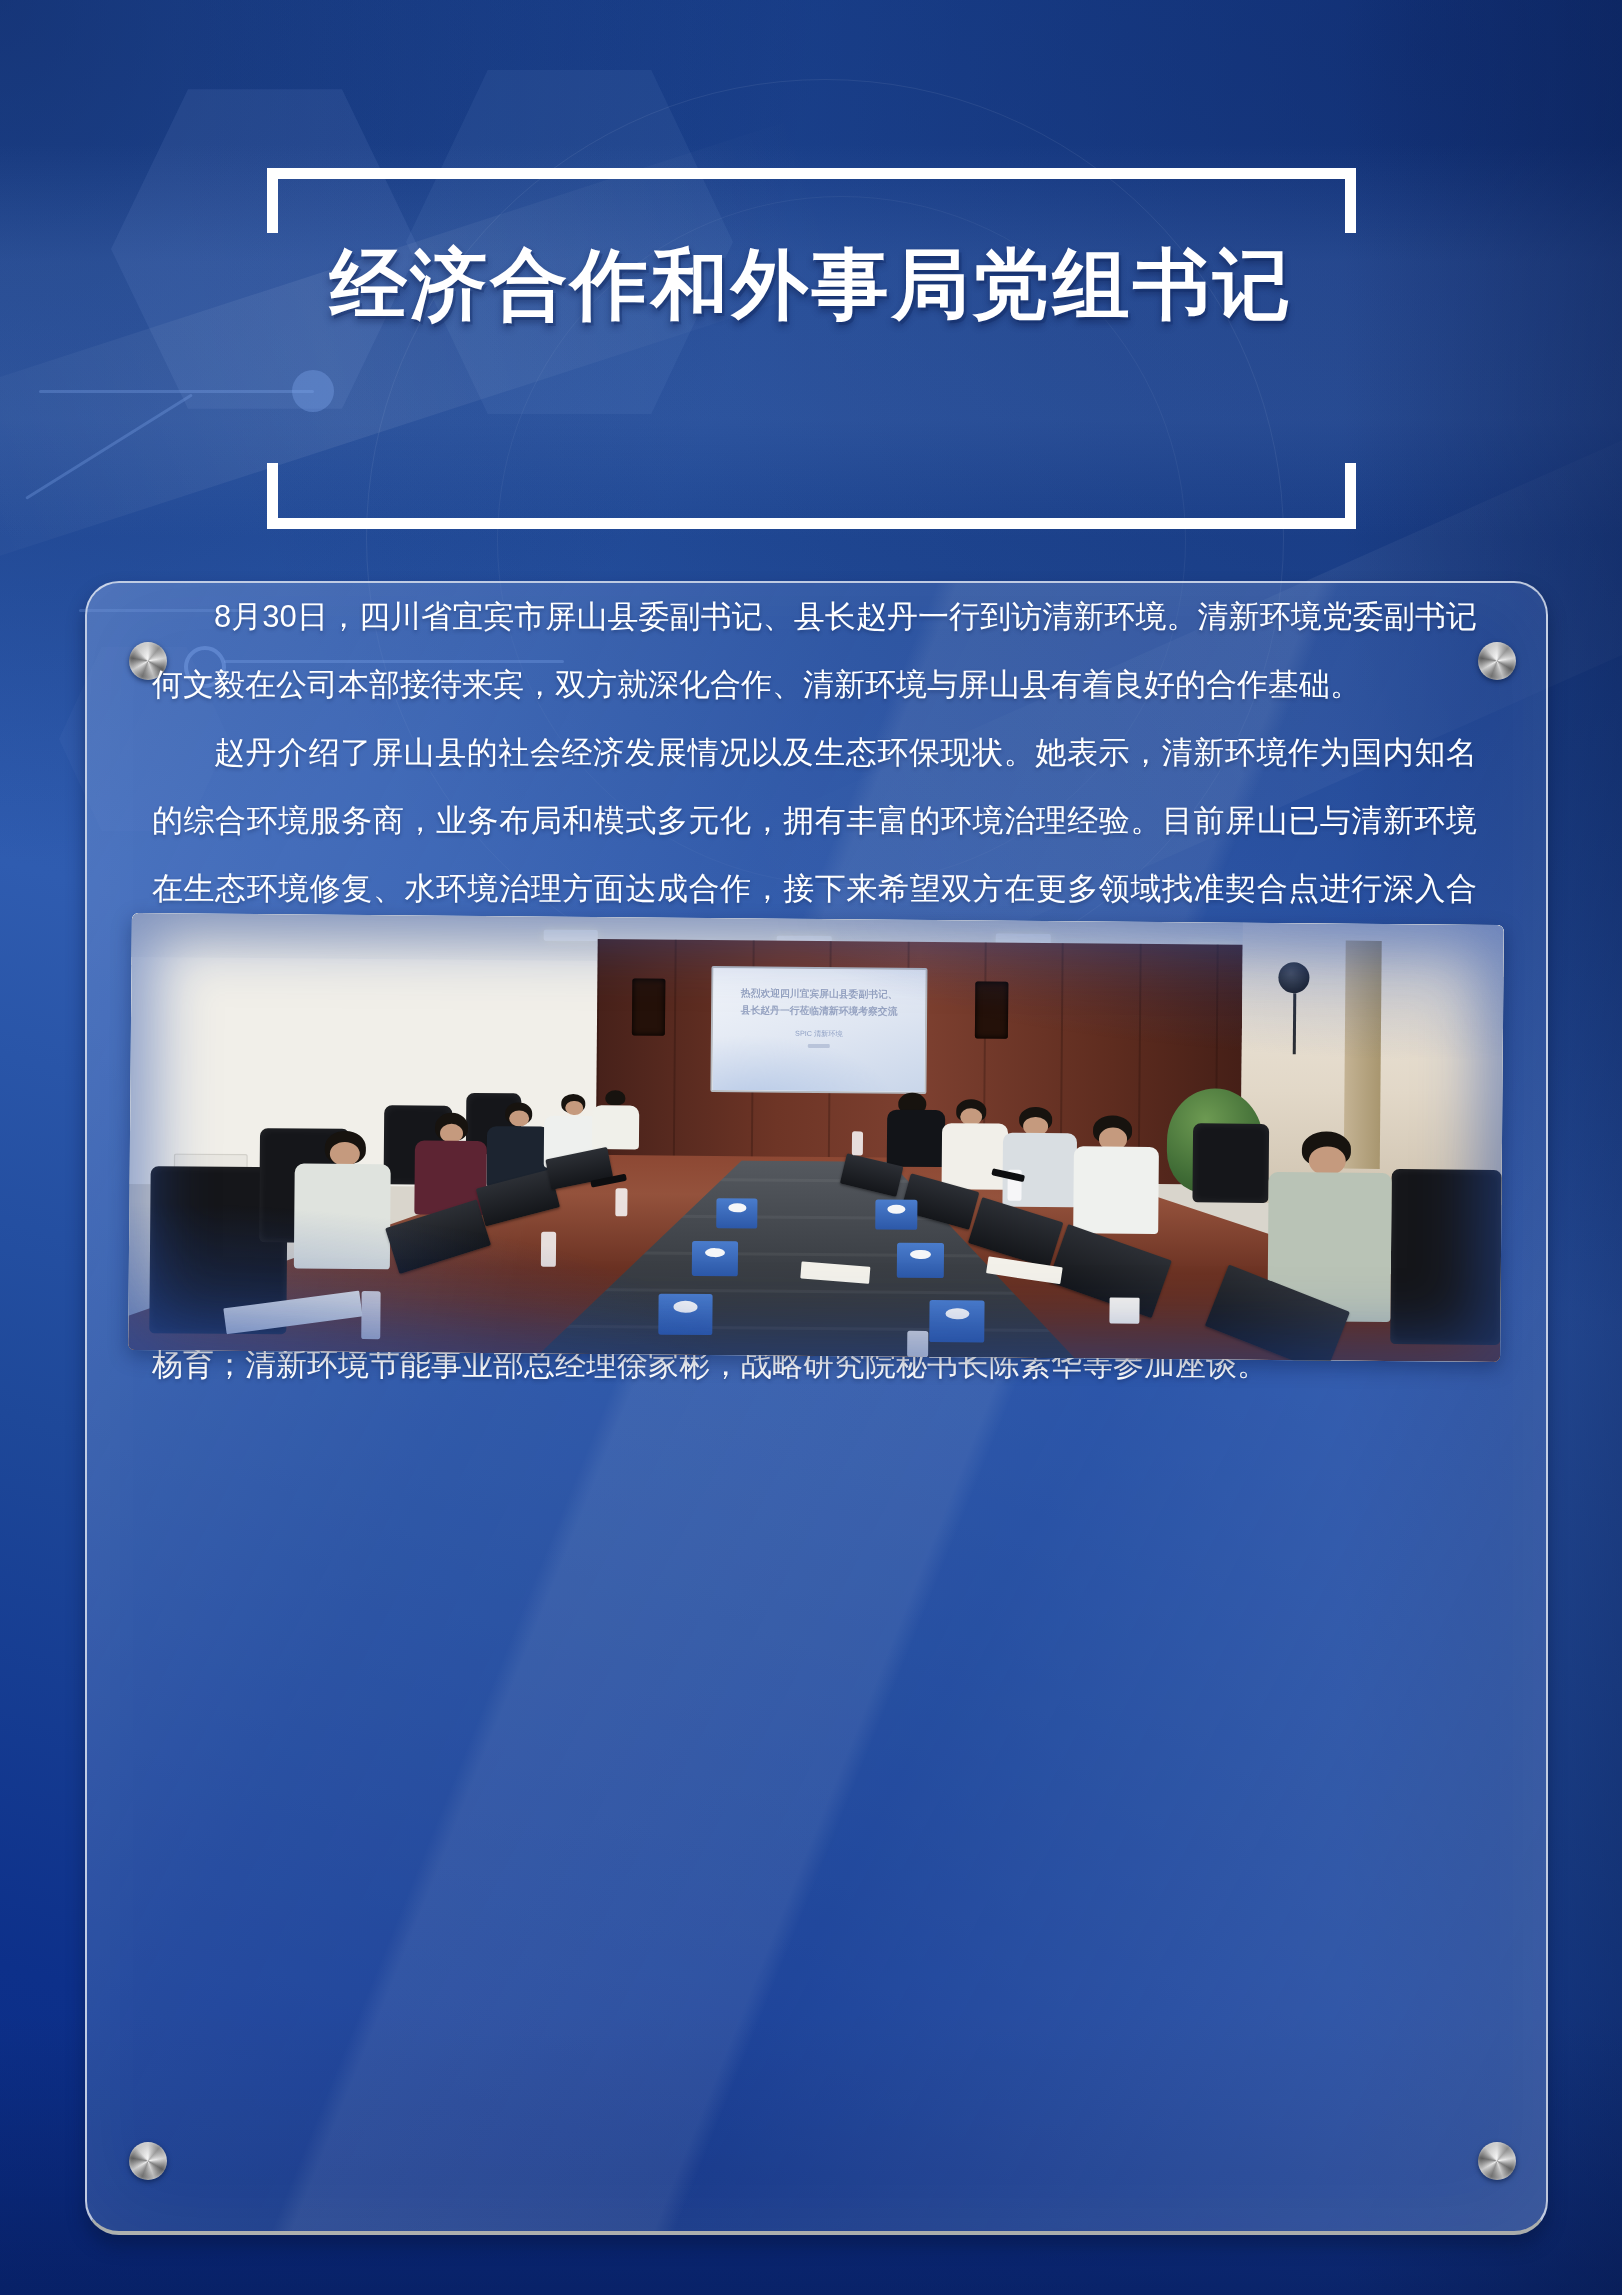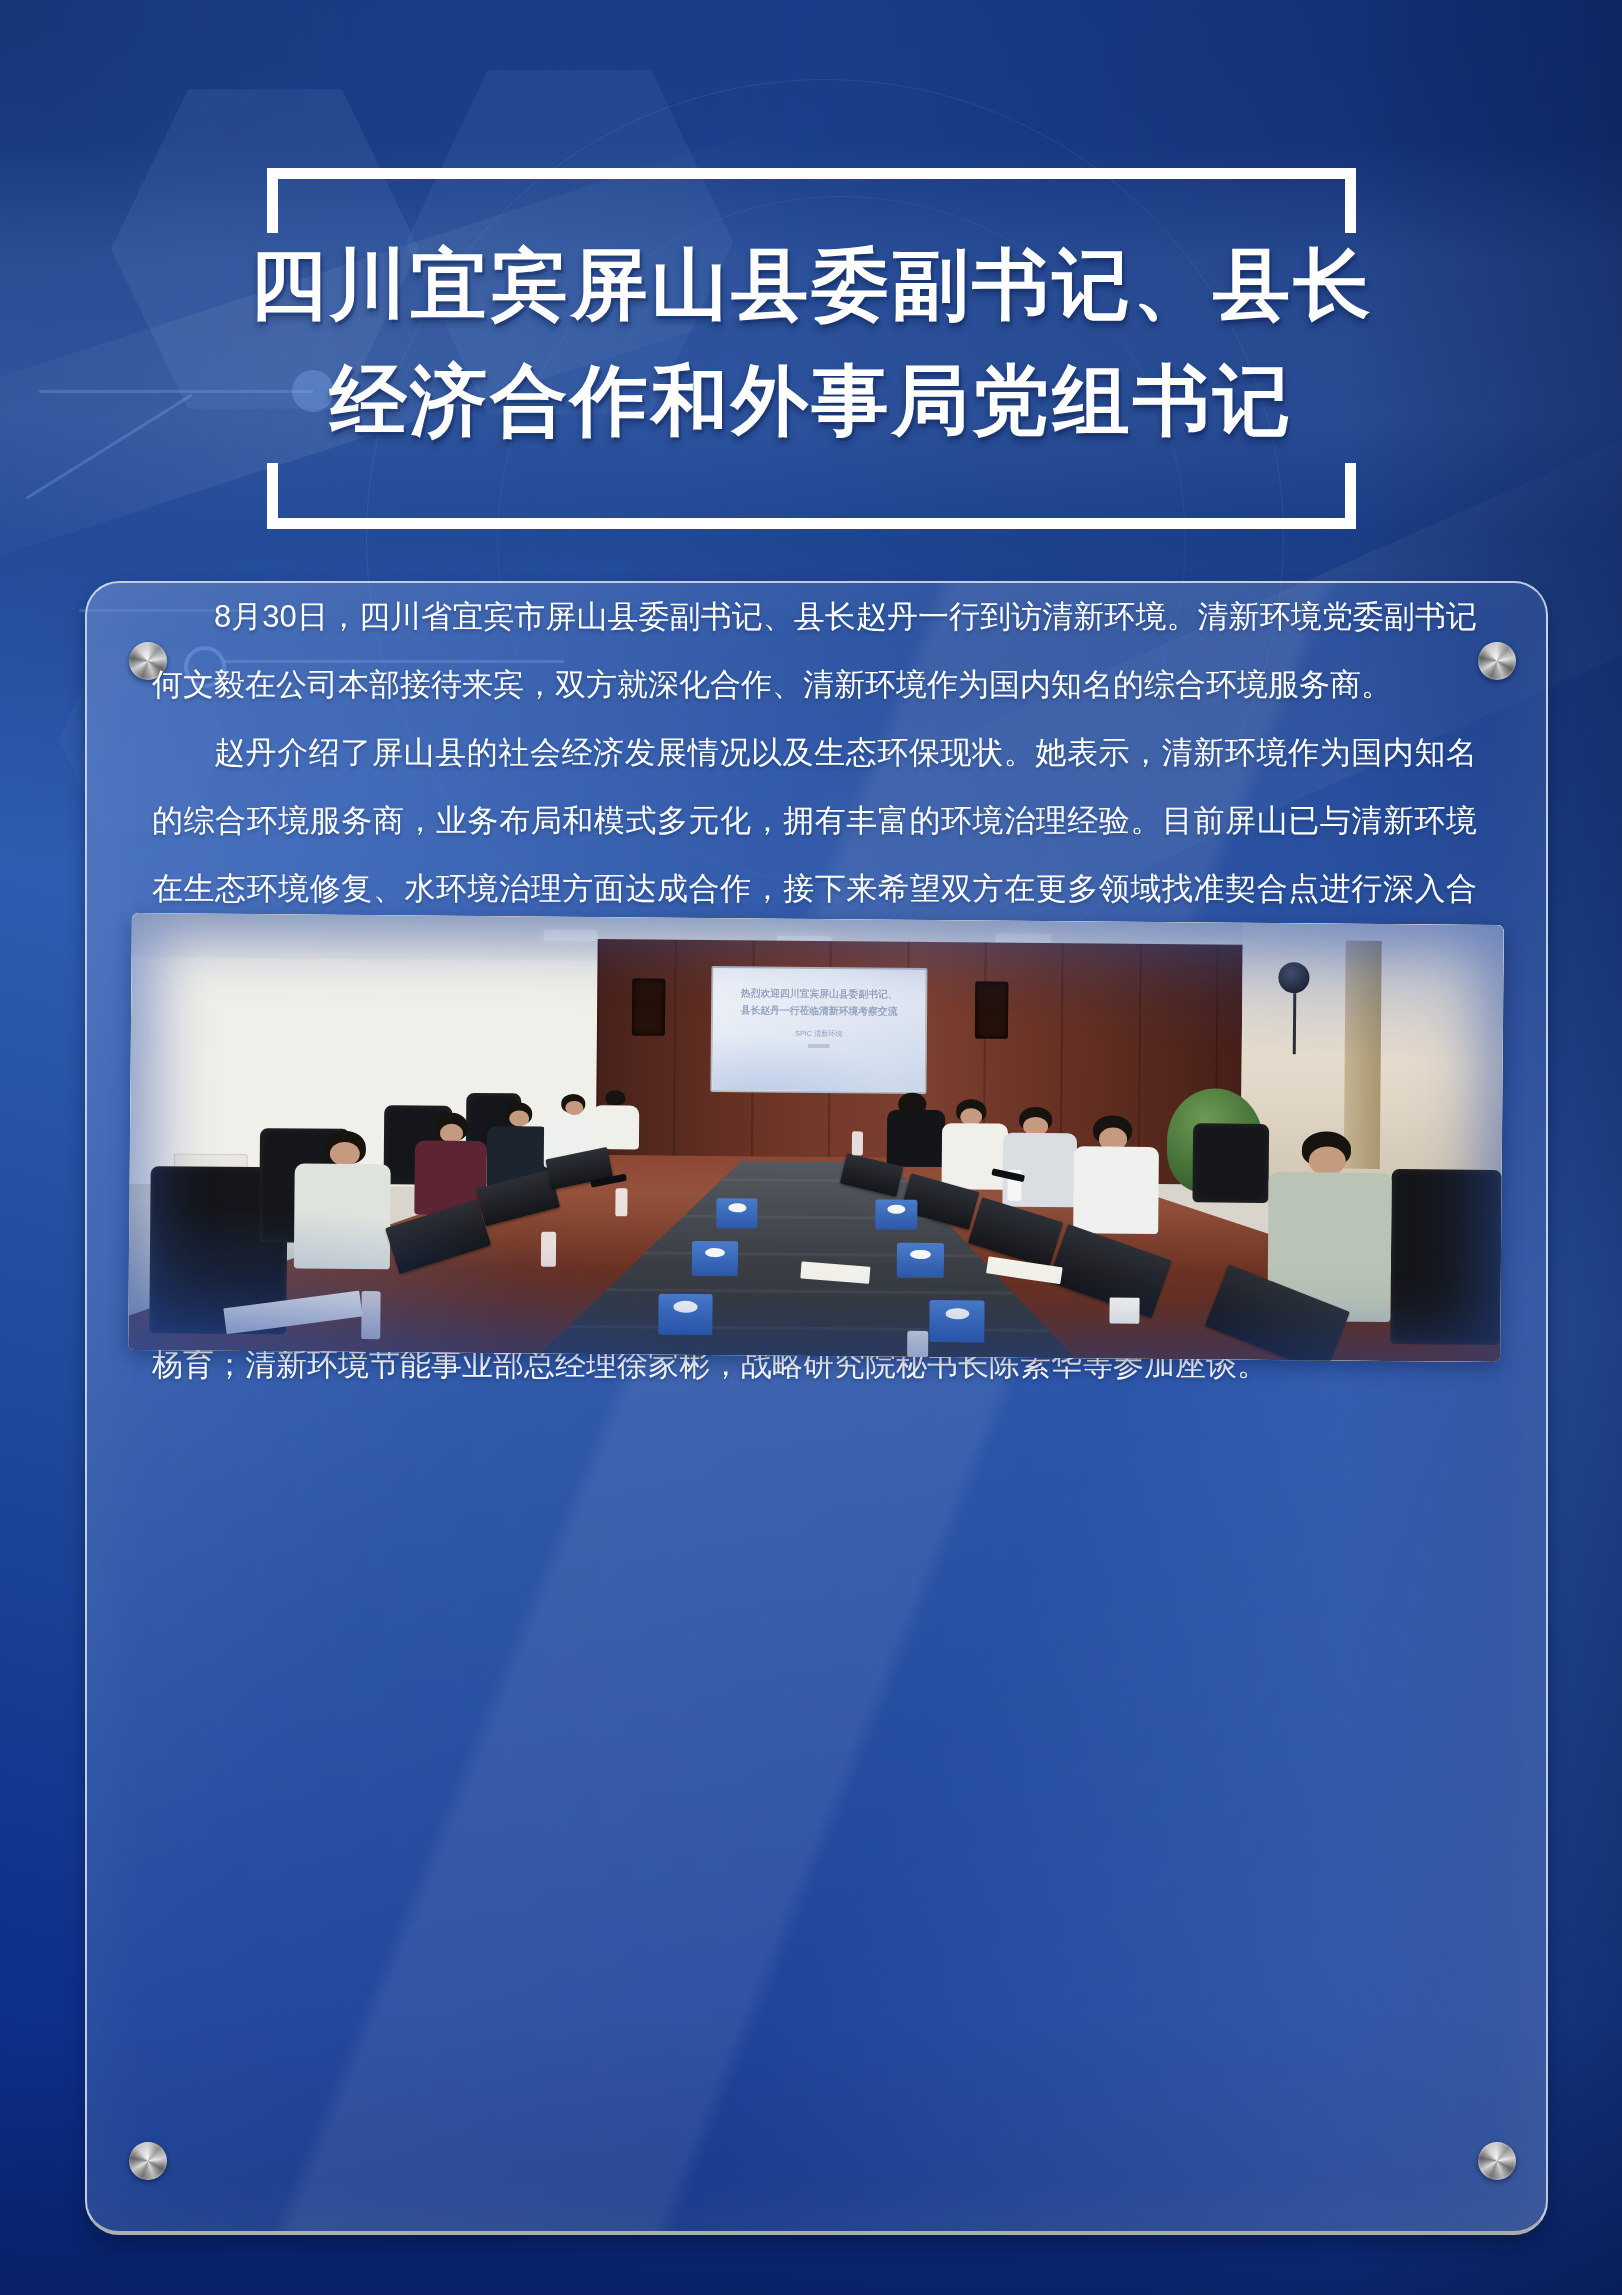--- a/index.html
+++ b/index.html
@@ -139,35 +139,34 @@
 <div class="abs cline" style="left:79px;top:609px;width:170px;"></div>
 
 <div class="abs bk" style="left:267px;top:168px;width:1089px;height:10.5px;"></div>
 <div class="abs bk" style="left:267px;top:168px;width:10.5px;height:65px;"></div>
 <div class="abs bk" style="left:1345px;top:168px;width:10.5px;height:65px;"></div>
 <div class="abs bk" style="left:267px;top:518px;width:1089px;height:10.5px;"></div>
 <div class="abs bk" style="left:267px;top:463px;width:10.5px;height:65px;"></div>
 <div class="abs bk" style="left:1345px;top:463px;width:10.5px;height:65px;"></div>
 
 <div class="abs title-wrap">
-  <div>四川宜宾屏山县委副书记、县长</div>
   <div>经济合作和外事局党组书记</div>
 </div>
 
 <div class="abs panel">
   <div class="abs panel-sheen"></div>
   <div class="abs cring" style="left:97px;top:63px;width:34px;height:34px;"></div>
   <div class="abs cline" style="left:137px;top:77px;width:340px;"></div>
   <div class="abs screw" style="left:42px;top:59px;"></div>
   <div class="abs screw" style="left:1391px;top:59px;"></div>
   <div class="abs screw" style="left:42px;top:1559px;"></div>
   <div class="abs screw" style="left:1391px;top:1559px;"></div>
 
   <div class="abs article">
-    <p class="p1">8月30日，四川省宜宾市屏山县委副书记、县长赵丹一行到访清新环境。清新环境党委副书记何文毅在公司本部接待来宾，双方就深化合作、清新环境作为国内知名的综合环境服务商。</p>
+    <p class="p1">8月30日，四川省宜宾市屏山县委副书记、县长赵丹一行到访清新环境。清新环境党委副书记何文毅在公司本部接待来宾，双方就深化合作、清新环境与屏山县有着良好的合作基础。</p>
     <p class="p2">赵丹介绍了屏山县的社会经济发展情况以及生态环保现状。她表示，清新环境作为国内知名的综合环境服务商，业务布局和模式多元化，拥有丰富的环境治理经验。目前屏山已与清新环境在生态环境修复、水环境治理方面达成合作，接下来希望双方在更多领域找准契合点进行深入合作，实现共同发展。</p>
     <p class="p3">何文毅对赵丹一行的到来表示热烈欢迎，并介绍了清新环境的基本情况和业务布局。他表示，清新环境与屏山县有着良好的合作基础，非常感谢屏山县政府一直以来对清新环境的支持。清新环境愿充分发挥自身在生态环保领域的技术、人才、资金、项目运管等各方面优势，与屏山县开展全方位的战略合作，携手推动屏山县高质量发展。</p>
     <p class="p4">屏山县政府副县长李育生，经济合作和外事局党组书记、局长刘源，经开区经济发展局局长杨育；清新环境节能事业部总经理徐家彬，战略研究院秘书长陈素华等参加座谈。</p>
   </div>
 
   <div class="abs photo">
     <div class="ph ph-ceil"></div>
     <div class="ph ph-light" style="left:30%;top:3%;width:4%;height:2.5%;"></div>
     <div class="ph ph-light" style="left:47%;top:4%;width:4%;height:2.5%;"></div>
     <div class="ph ph-light" style="left:63%;top:3%;width:4%;height:2.5%;"></div>

